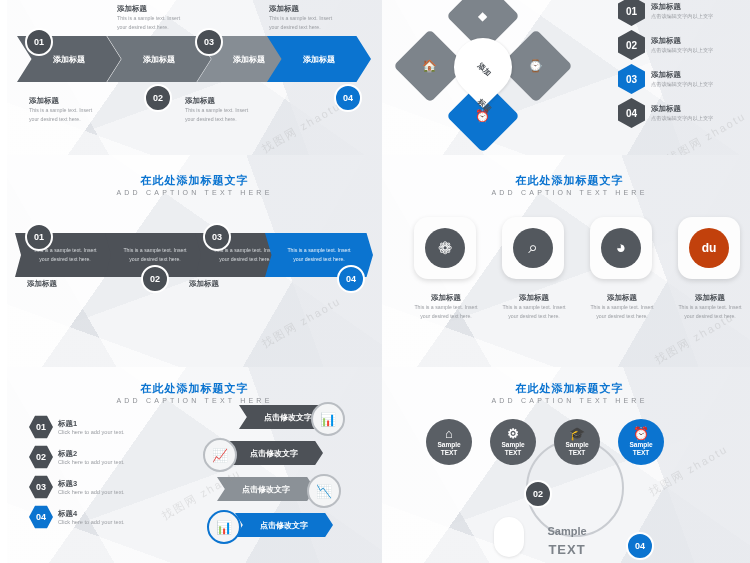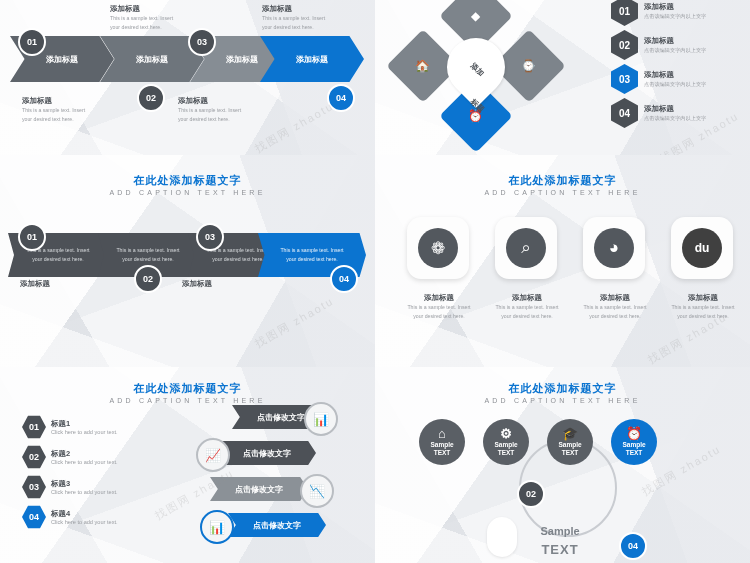--- a/index.html
+++ b/index.html
@@ -1,17 +1,17 @@
 <!DOCTYPE html>
 <html><head>
 <meta charset="utf-8">
 <style>
   html,body{margin:0;padding:0;}
   body{width:750px;height:563px;background:#ffffff;font-family:"Liberation Sans",sans-serif;overflow:hidden;position:relative;}
-  .grid{position:absolute;inset:0;display:grid;grid-template-columns:375px 375px;grid-template-rows:155px 212px 196px;}
+  .grid{position:absolute;inset:0;display:grid;grid-template-columns:375px 375px;grid-template-rows:155px 212px 196px;margin-left:7px;}
   .slide{position:relative;overflow:hidden;background:#f2f3f5;}
   
   .poly{position:absolute;inset:0;
     background:
       linear-gradient(125deg, rgba(255,255,255,.9) 0 35%, rgba(0,0,0,0) 35%),
       linear-gradient(215deg, rgba(255,255,255,.55) 0 40%, rgba(0,0,0,0) 40%),
       linear-gradient(60deg, rgba(220,223,228,.8) 0 22%, rgba(0,0,0,0) 22%),
       linear-gradient(300deg, rgba(225,228,233,.75) 0 28%, rgba(0,0,0,0) 28%),
       linear-gradient(160deg, rgba(236,238,241,1) 0 55%, rgba(244,245,247,1) 55%);
   }
@@ -60,21 +60,21 @@
 
   
   .abar{position:absolute;height:44px;display:flex;align-items:center;justify-content:center;
         clip-path:polygon(0 0,94% 0,100% 50%,94% 100%,0 100%,6% 50%);}
   .abar.d{background:#4d5157;}
   .abar.b{background:#0b74d0;}
 
   
   .rsq{position:absolute;width:62px;height:62px;background:#fdfdfd;border-radius:14px;box-shadow:0 2px 5px rgba(0,0,0,.13);display:flex;align-items:center;justify-content:center;}
   .rcirc{width:40px;height:40px;border-radius:50%;background:#53585e;display:flex;align-items:center;justify-content:center;color:#fff;font-size:17px;}
-  .rcirc.blue{background:#404040;}
+  .rcirc.blue{background:#c2410c;}
 
   
   .tag{position:absolute;height:24px;display:flex;align-items:center;justify-content:center;color:#fff;font-size:8px;font-weight:bold;
       clip-path:polygon(0 0,92% 0,100% 50%,92% 100%,0 100%,8% 50%);}
   .tag.g{background:#8b9197;}
   .tag.d{background:#4d5157;}
   .tag.b{background:#0b74d0;}
   .circicon{position:absolute;width:30px;height:30px;border-radius:50%;background:#f4f5f6;border:2px solid #b9bdc2;display:flex;align-items:center;justify-content:center;font-size:13px;color:#6c7176;}
   .circicon.blue{border-color:#0b74d0;color:#0b74d0;}
   .lrow{position:absolute;display:flex;align-items:center;gap:5px;}

